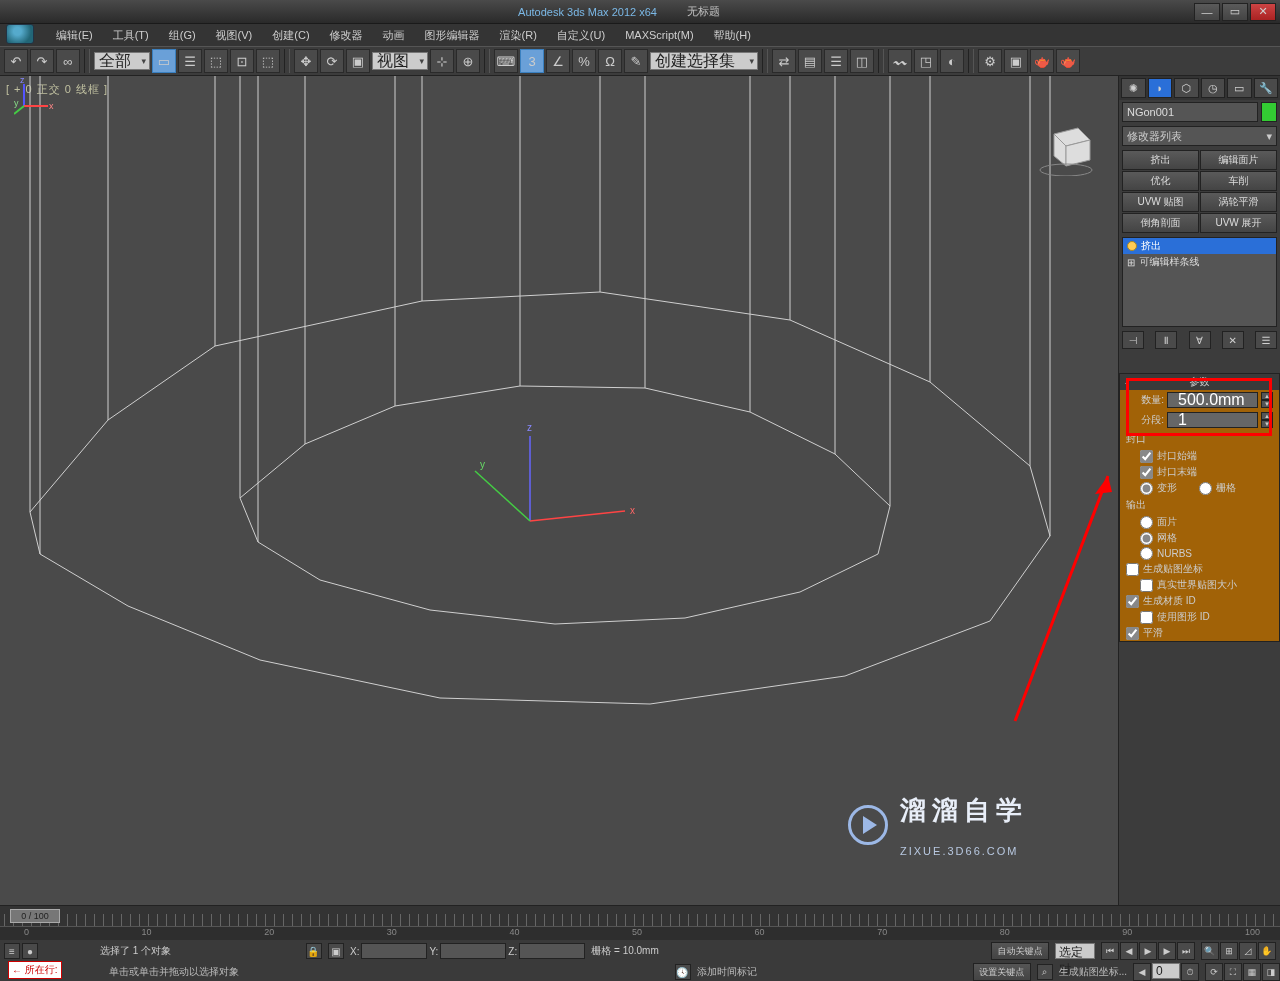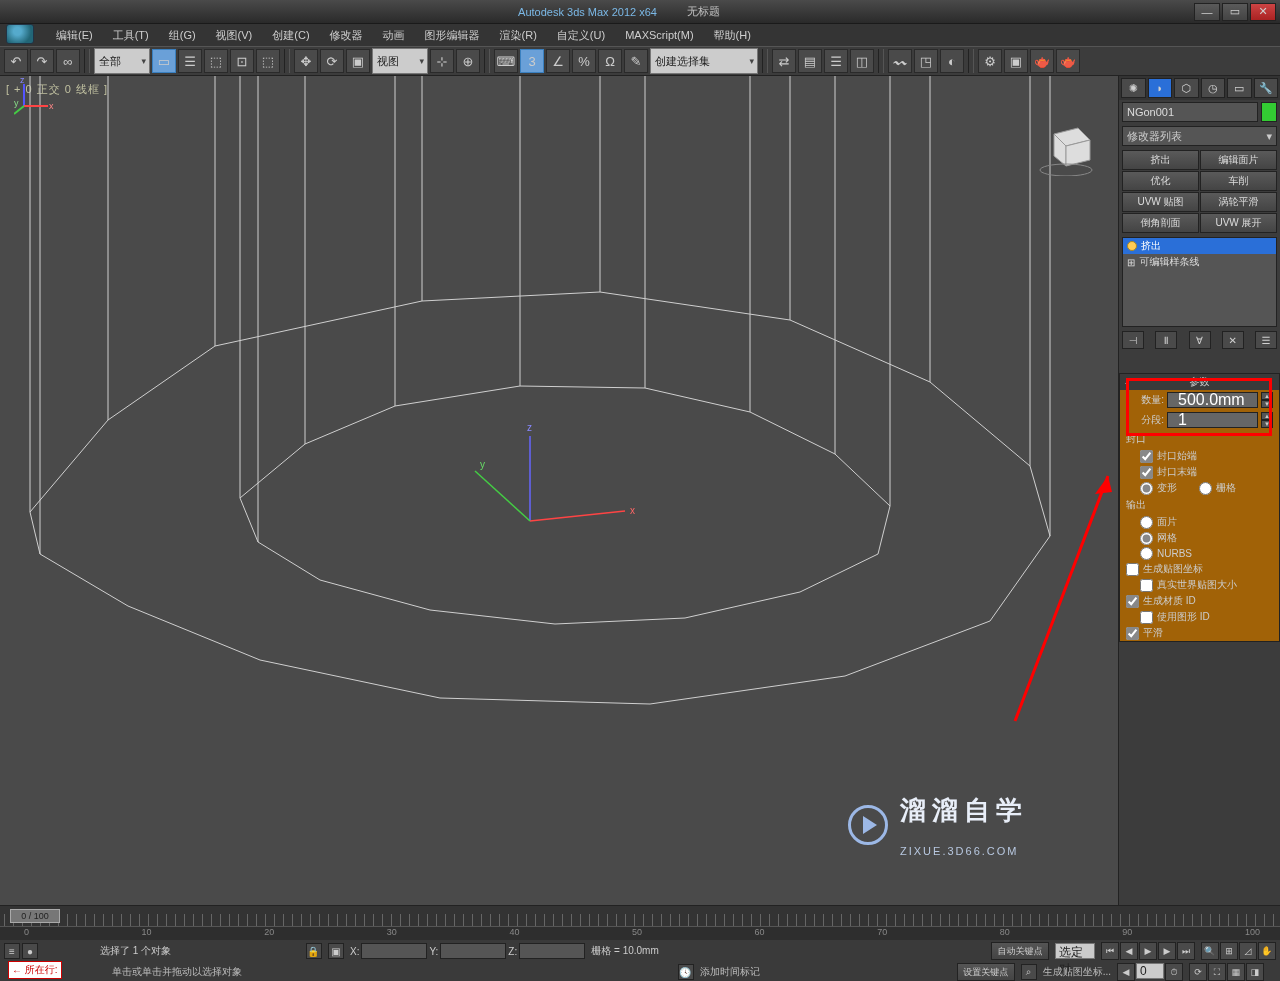--- a/index.html
+++ b/index.html
@@ -10,21 +10,21 @@
   .titlebar .title-untitled { color: #c0c0c0; }
   .titlebar .winctl { display: flex; gap: 2px; }
   .winbtn { width: 26px; height: 18px; background: linear-gradient(#5a5a5a,#444); border: 1px solid #222; display: flex; align-items: center; justify-content: center; cursor: pointer; }
   .winbtn.close { background: linear-gradient(#c44,#a22); }
   .menubar { height: 22px; background: #343434; display: flex; align-items: center; color: #cfcfcf; padding-left: 46px; gap: 0; }
   .menubar .mitem { padding: 2px 10px; cursor: pointer; }
   .app-icon { width: 28px; height: 20px; background: radial-gradient(circle at 40% 35%, #5ac 20%, #267 70%); border-radius: 3px; border:1px solid #234; position:absolute; left:6px; top:24px; }
   .toolbar { height: 30px; background: #3c3c3c; border-top: 1px solid #555; border-bottom: 1px solid #222; display: flex; align-items: center; padding: 0 4px; gap: 2px; }
   .tbtn { width: 24px; height: 24px; background: #4a4a4a; border: 1px solid #2a2a2a; display: flex; align-items: center; justify-content: center; cursor: pointer; color:#ccc; font-size:13px;}
   .tbtn.active { background: #6aa0d8; border-color:#3a80c0; }
-  .tdd { height: 26px; background: #ccc; color: #222; border: 1px solid #777; padding: 0 16px 0 4px; font-size:11px; position:relative; display:flex; align-items:center; min-width:56px;}
+  .tdd { height: 18px; background: #ccc; color: #222; border: 1px solid #777; padding: 0 16px 0 4px; font-size:16px; position:relative; display:flex; align-items:center; min-width:56px;}
   .tdd::after { content:"▾"; position:absolute; right:3px; color:#444; font-size:9px;}
   .tsep { width: 6px; height: 24px; border-left: 1px solid #222; border-right:1px solid #555; margin: 0 2px; }
   .main { display: flex; height: calc(100% - 24px - 22px - 30px - 76px); }
   .viewport { flex: 1; background: #4a4a4a; position: relative; overflow:hidden;}
   .viewport svg { position:absolute; inset:0; }
   .vplabel { position:absolute; top:6px; left:6px; color:#c0c0a0; letter-spacing:1px; }
   .viewcube { position:absolute; top:40px; right:22px; width:60px; height:60px; }
   .cmdpanel { width: 162px; background: #3c3c3c; border-left:1px solid #222; display:flex; flex-direction:column; overflow:hidden; }
   .panel-tabs { height:24px; display:flex; gap:2px; padding:2px; background:#333; }
   .panel-tabs .ptab { flex:1; height:20px; background:#4a4a4a; border:1px solid #222; display:flex; align-items:center; justify-content:center; cursor:pointer; }
@@ -58,21 +58,21 @@
   .timeline { height:20px; background:#333; display:flex; align-items:center; position:relative; padding:0 4px;}
   .timeline .frameind { position:absolute; left:10px; top:3px; width:50px; height:14px; background:#777; border:1px solid #aaa; font-size:9px; color:#222; display:flex; align-items:center; justify-content:center;}
   .timeline .tlticks { position:absolute; left:4px; right:4px; bottom:0; height:12px; background:repeating-linear-gradient(90deg,#666 0,#666 1px,transparent 1px,transparent 9px); }
   .track { height:14px; background:#2e2e2e; border-top:1px solid #555; display:flex; align-items:center; font-size:9px; color:#888; position:relative;}
   .track .marks{ position:absolute; left:24px; right:20px; height:100%; display:flex; justify-content:space-between;}
   .track .marks span{ color:#888; font-size:9px;}
   .status { display:flex; align-items:center; height:22px; background:#3a3a3a; padding:0 4px; gap:6px; font-size:10px; color:#ccc;}
   .status .xyzbox { display:flex; align-items:center; gap:2px;}
   .status .coord { width:66px; height:16px; background:#555; border:1px solid #222; padding:0 3px; display:flex; align-items:center;}
   .status .rlabel { width:200px;}
-  .status2 { display:flex; align-items:center; height:20px; background:#3a3a3a; padding:0 16px; gap:6px; font-size:10px; color:#ccc;}
+  .status2 { display:flex; align-items:center; height:20px; background:#3a3a3a; padding:0 0; gap:6px; font-size:10px; color:#ccc;margin-left:13px;}
   .lockicon { width:16px; height:16px; background:#4a4a4a; border:1px solid #222; display:flex; align-items:center; justify-content:center;}
   .autokey{ width:58px; height:18px; background:linear-gradient(#555,#444); border:1px solid #222; display:flex; align-items:center; justify-content:center; font-size:9px; cursor:pointer;}
   .input-slim{ height:16px; background:#ccc; color:#222; border:1px solid #777; padding:0 3px; font-size:12px;}
   .navbtns { display:flex; gap:1px;}
   .navbtns .nb{ width:18px; height:18px; background:#4a4a4a; border:1px solid #222; cursor:pointer; display:flex; align-items:center; justify-content:center; font-size:9px;}
   .nowline { position:absolute; left:8px; bottom:2px; font-size:10px; background:#fff; color:#c00; padding:1px 3px; border:1px solid #c00;}
   .arrowlbl{ font-size:10px; color:#ccc;}
   .brand-overlay{ position:absolute; right:40px; bottom:40px; width:230px; height:80px; display:flex; align-items:center; gap:12px; pointer-events:none;}
   .brand-overlay .play{ width:40px; height:40px; border-radius:50%; border:3px solid #9cb8e6; display:flex; align-items:center; justify-content:center;}
   .brand-overlay .play::after{ content:""; width:0;height:0; border-left:14px solid #9cb8e6; border-top:9px solid transparent; border-bottom:9px solid transparent; margin-left:4px;}

